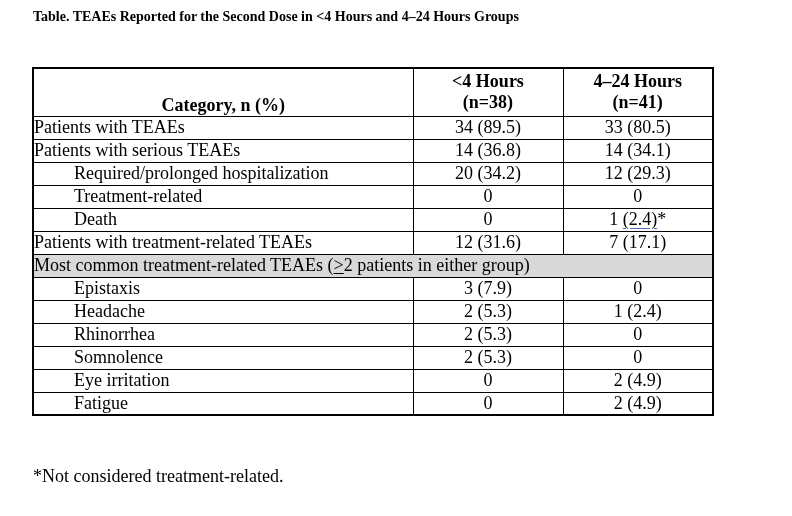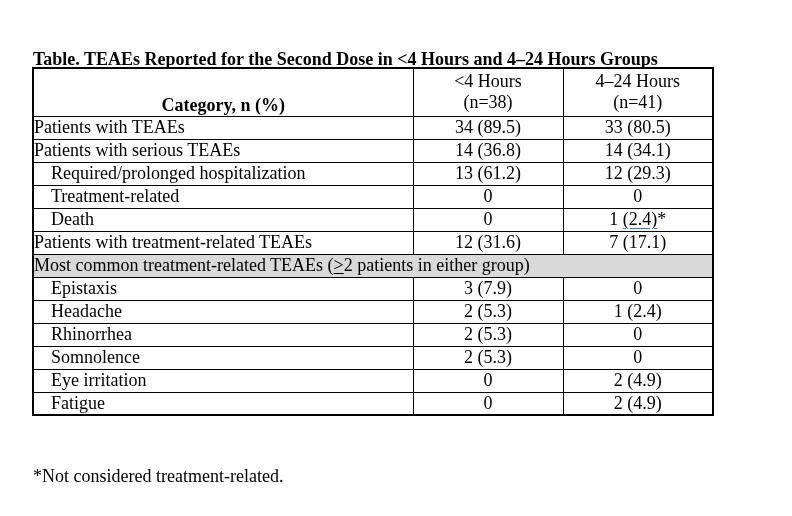--- a/index.html
+++ b/index.html
@@ -12,24 +12,23 @@
     height: 516px;
     font-family: "Liberation Serif", serif;
     color: #000000;
     position: relative;
     overflow: hidden;
   }
   .doc-title {
     position: absolute;
     left: 33px;
     top: 9px;
-    font-size: 18px;
+    font-size: 14px;
     font-weight: bold;
     white-space: nowrap;
-    margin-top: 40px;
   }
   table.teae {
     position: absolute;
     left: 32px;
     top: 67px;
     width: 680px;
     border-collapse: collapse;
     table-layout: fixed;
     border: 2px solid #000000;
     font-size: 18px;
@@ -47,32 +46,32 @@
   thead tr { height: 48px; }
   tbody tr { height: 23px; }
   th.cat-head {
     text-align: center;
     vertical-align: bottom;
     font-weight: bold;
     padding: 0 0 2px 5px;
     font-size: 18px;
   }
   th.group-head {
-    font-weight: normal;
+    font-weight: bold;
     text-align: center;
     vertical-align: middle;
     font-size: 18px;
     line-height: 22px;
   }
   td.cat {
     text-align: left;
     padding-left: 5px;
   }
   td.cat.indent {
-    padding-left: 17px;
+    padding-left: 40px;
   }
   td.num {
     text-align: center;
   }
   td.section-cell {
     background: #D9D9D9;
     text-align: left;
     padding-left: 5px;
   }
   .geq {
@@ -122,21 +121,21 @@
       <td class="num">34 (89.5)</td>
       <td class="num">33 (80.5)</td>
     </tr>
     <tr>
       <td class="cat">Patients with serious TEAEs</td>
       <td class="num">14 (36.8)</td>
       <td class="num">14 (34.1)</td>
     </tr>
     <tr>
       <td class="cat indent">Required/prolonged hospitalization</td>
-      <td class="num">13 (61.2)</td>
+      <td class="num">20 (34.2)</td>
       <td class="num">12 (29.3)</td>
     </tr>
     <tr>
       <td class="cat indent">Treatment-related</td>
       <td class="num">0</td>
       <td class="num">0</td>
     </tr>
     <tr>
       <td class="cat indent">Death</td>
       <td class="num">0</td>

